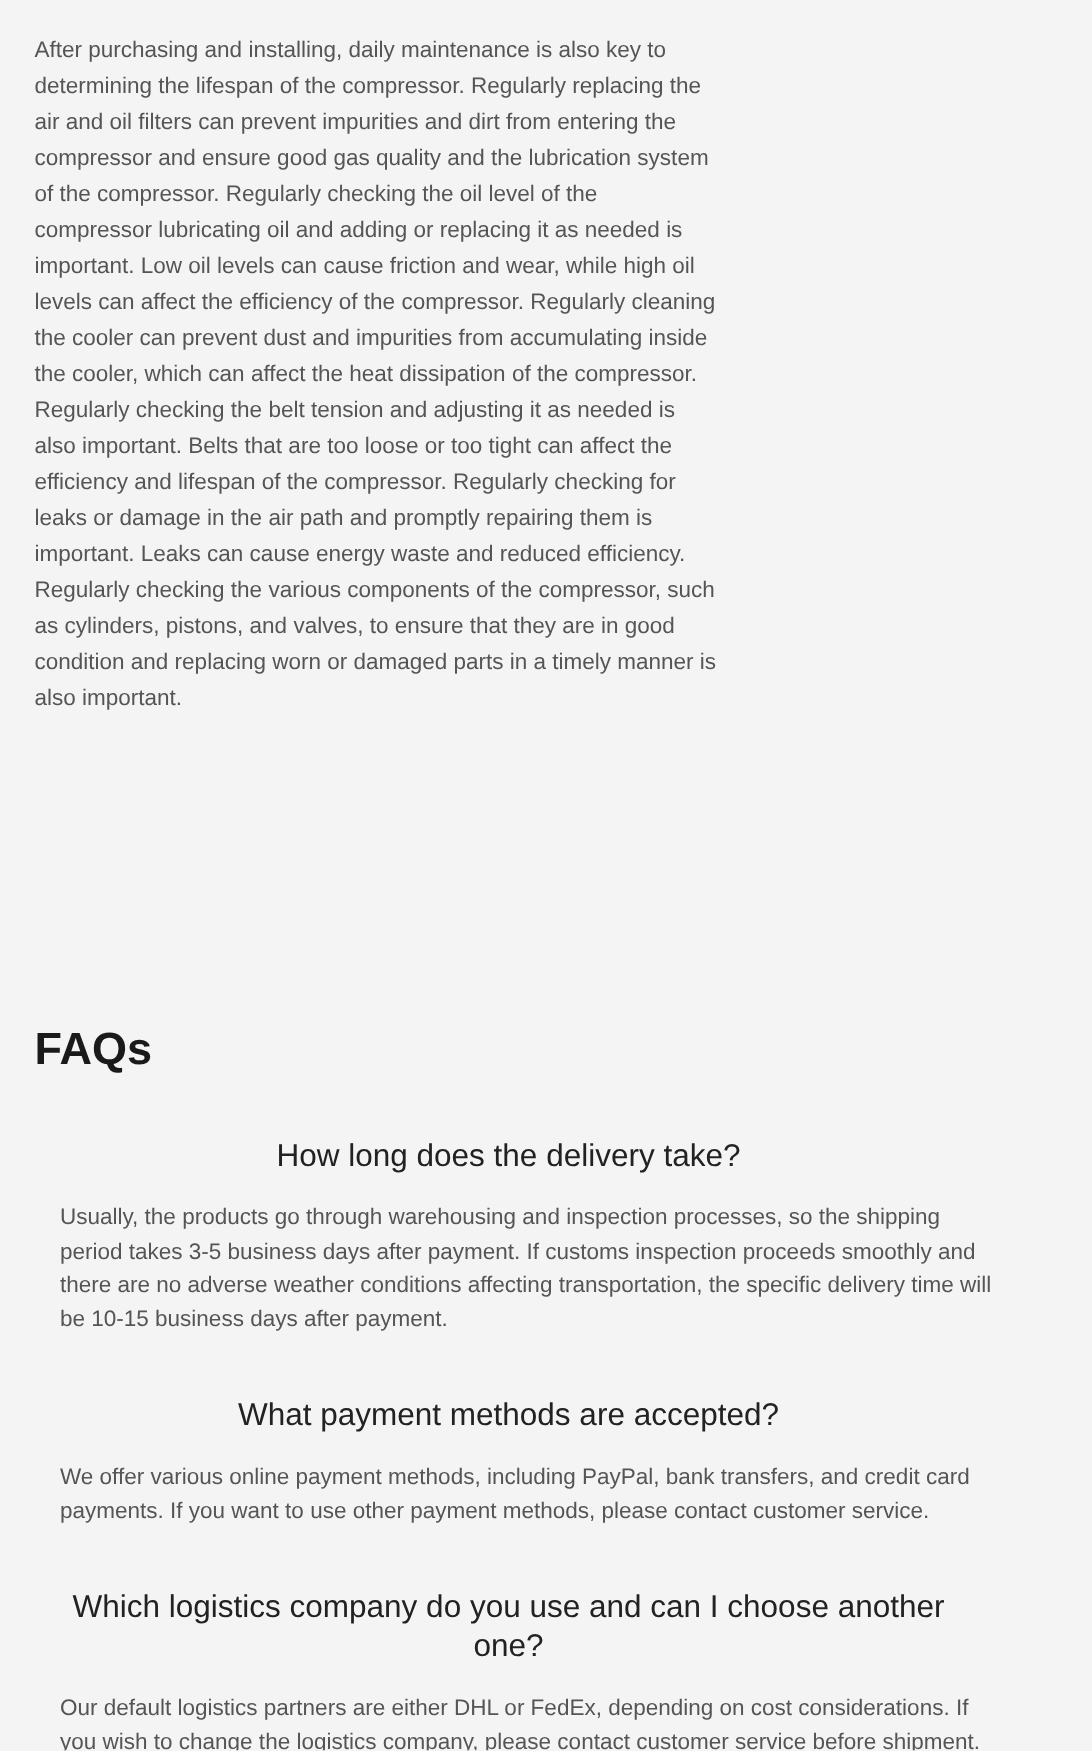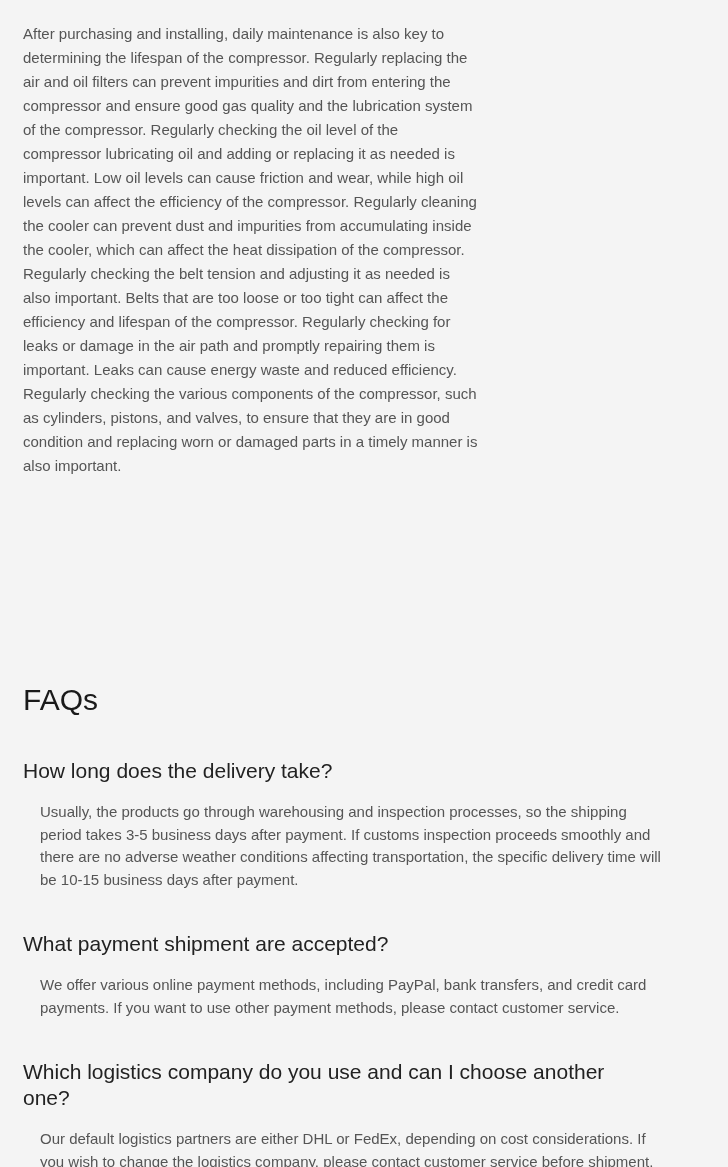--- a/index.html
+++ b/index.html
@@ -25,30 +25,31 @@
     width: 457px;
     font-size: 15px;
     line-height: 24px;
     color: #555555;
     letter-spacing: 0;
   }
   .faqs-title {
     margin: 204px 0 0 0;
     font-size: 30px;
     line-height: 36px;
-    font-weight: 400;
+    font-weight: 700;
     color: #1a1a1a;
   }
   .faq-question {
     margin: 40px 0 12px 0;
     font-size: 21px;
     line-height: 26px;
     font-weight: 400;
     color: #222222;
     max-width: 632px;
+    text-align: center;
   }
   .faq-answer {
     margin: 17px;
     max-width: 632px;
     font-size: 15px;
     line-height: 22.5px;
     color: #555555;
   }
 </style>
 </head>
@@ -61,21 +62,21 @@
   <h2 class="faqs-title">FAQs</h2>
 
   <section>
 
     <div>
       <h3 class="faq-question">How long does the delivery take?</h3>
       <p class="faq-answer">Usually, the products go through warehousing and inspection processes, so the shipping period takes 3-5 business days after payment. If customs inspection proceeds smoothly and there are no adverse weather conditions affecting transportation, the specific delivery time will be 10-15 business days after payment.</p>
     </div>
 
     <div>
-      <h3 class="faq-question">What payment shipment are accepted?</h3>
+      <h3 class="faq-question">What payment methods are accepted?</h3>
       <p class="faq-answer">We offer various online payment methods, including PayPal, bank transfers, and credit card payments. If you want to use other payment methods, please contact customer service.</p>
     </div>
 
     <div>
       <h3 class="faq-question">Which logistics company do you use and can I choose another one?</h3>
       <p class="faq-answer">Our default logistics partners are either DHL or FedEx, depending on cost considerations. If you wish to change the logistics company, please contact customer service before shipment.</p>
     </div>
 
   </section>
 

